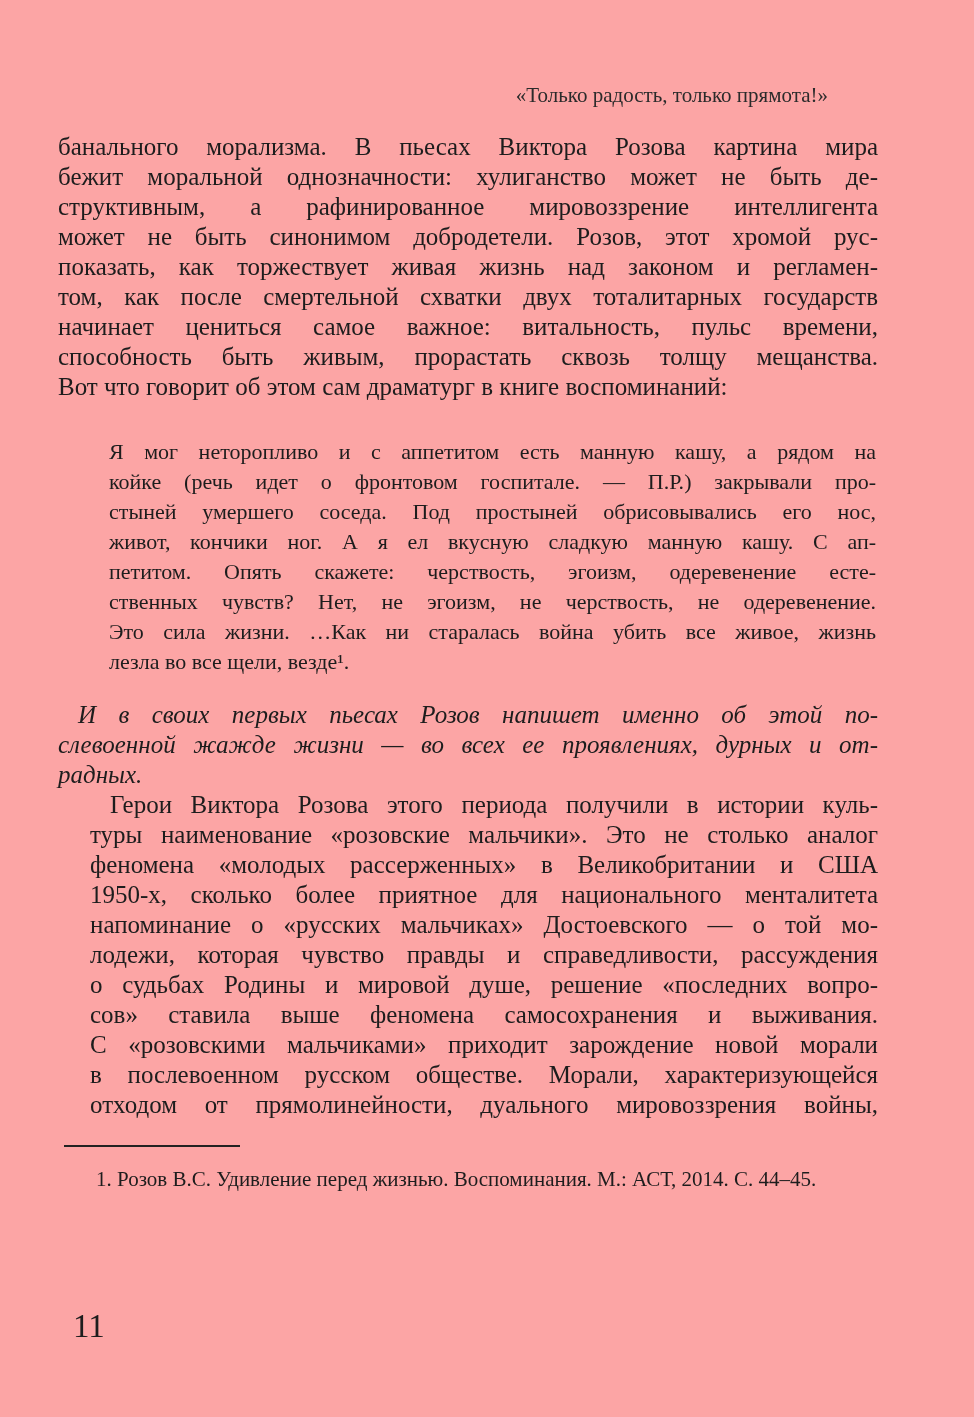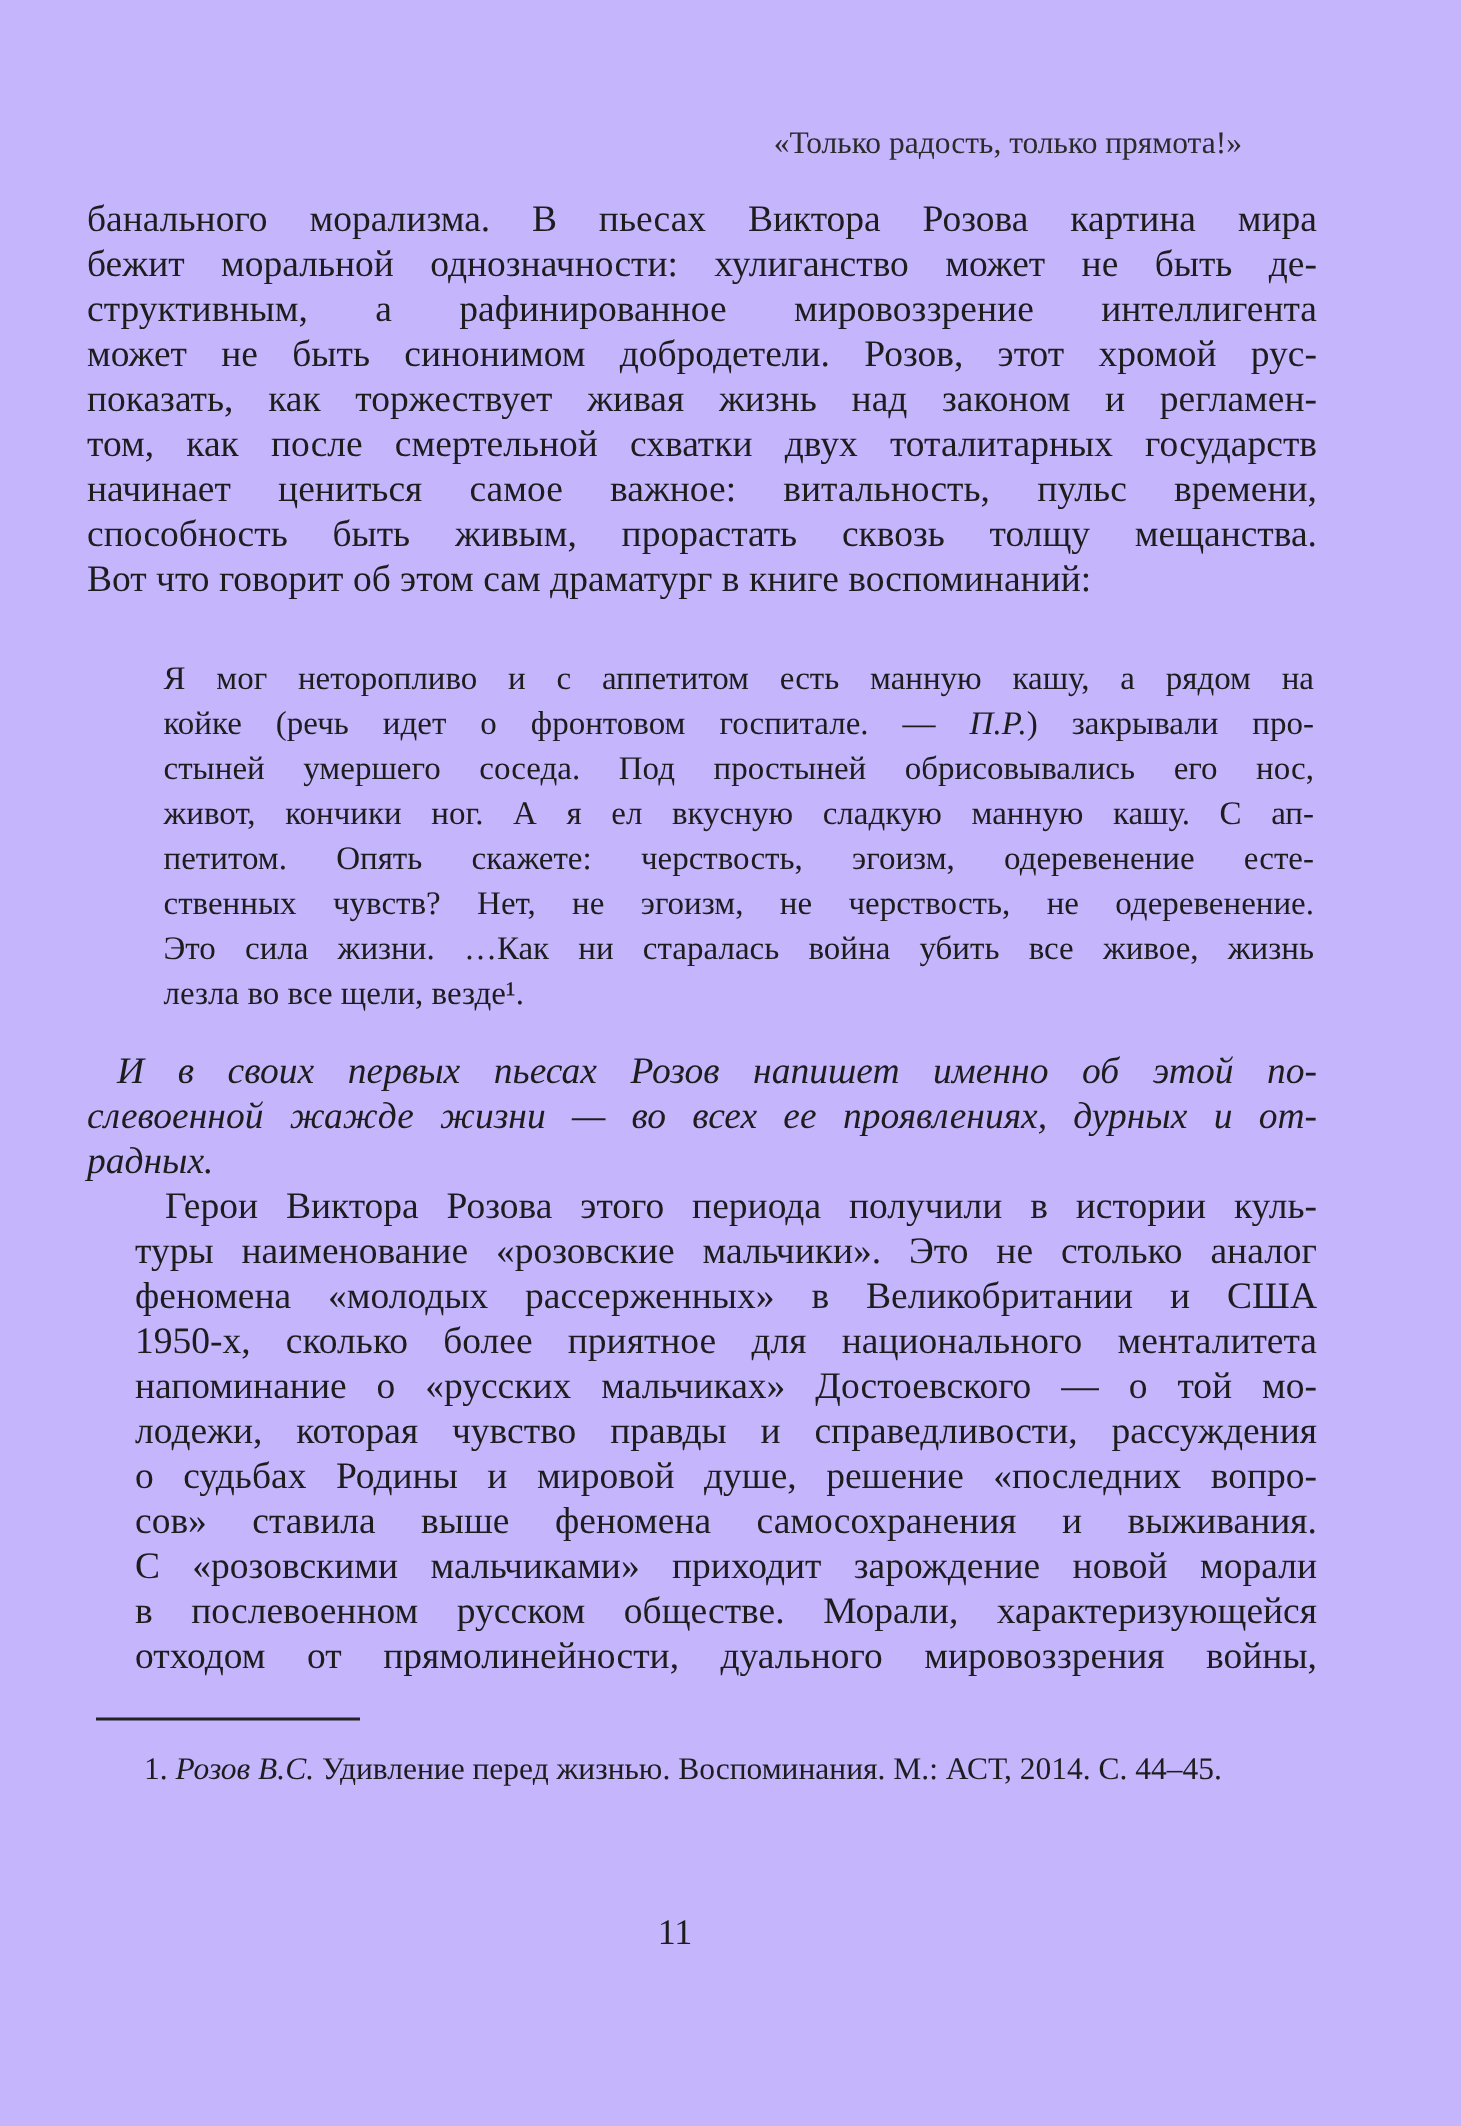--- a/index.html
+++ b/index.html
@@ -4,21 +4,21 @@
 <style>
   html, body {
     margin: 0;
     padding: 0;
     background: #e8e8e8;
   }
   .page {
     position: relative;
     width: 974px;
     height: 1417px;
-    background: #c4b5fd;
+    background: #fca5a5;
     font-family: "Liberation Serif", "DejaVu Serif", serif;
     color: #1d1d1d;
     overflow: hidden;
   }
   .running-head {
     position: absolute;
     top: 82px;
     left: 73px;
     width: 820px;
     padding-right: 65px;
@@ -54,33 +54,33 @@
     background: #222222;
   }
   .footnote {
     margin-top: 19px;
     font-size: 21px;
     line-height: 26px;
   }
   .footnote .line.indent { text-indent: 38px; }
   .page-number {
     position: absolute;
-    top: 1271px;
+    top: 1308px;
     left: 73px;
     width: 820px;
     padding-right: 66px;
     box-sizing: border-box;
-    text-align: center;
-    font-size: 24px;
+    text-align: left;
+    font-size: 33px;
     line-height: 36px;
   }
   .line { text-align: justify; }
   .line.fill { text-align-last: justify; }
   .line.indent { text-indent: 20px; }
-  .it { font-style: italic; }
+  .it { }
 </style>
 </head>
 <body>
 
 <div class="page">
 
   <div class="running-head">«Только радость, только прямота!»</div>
 
   <main class="text-column">
 

